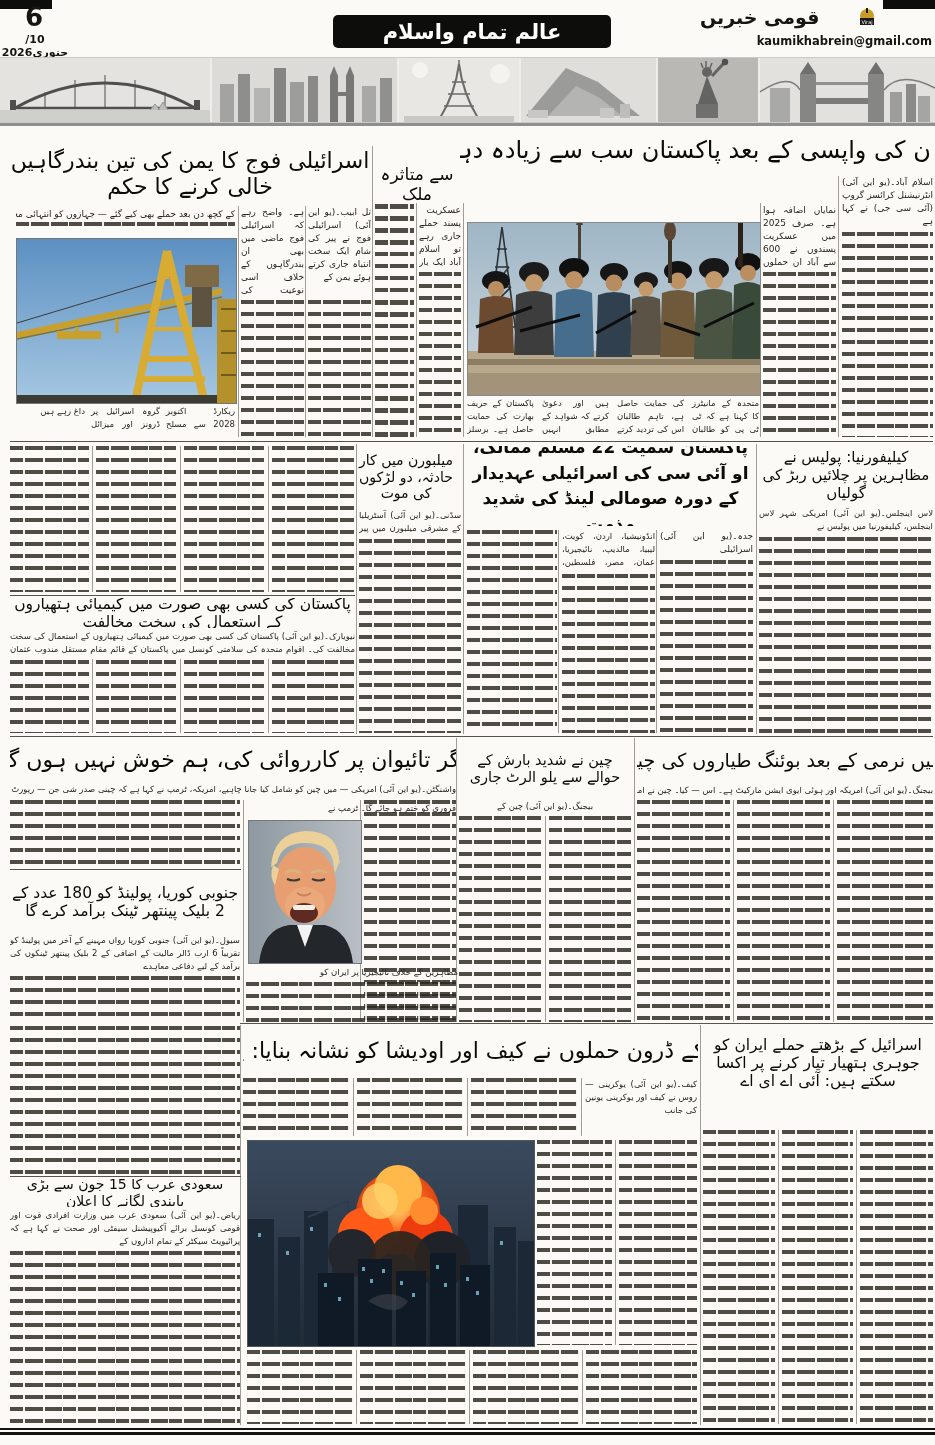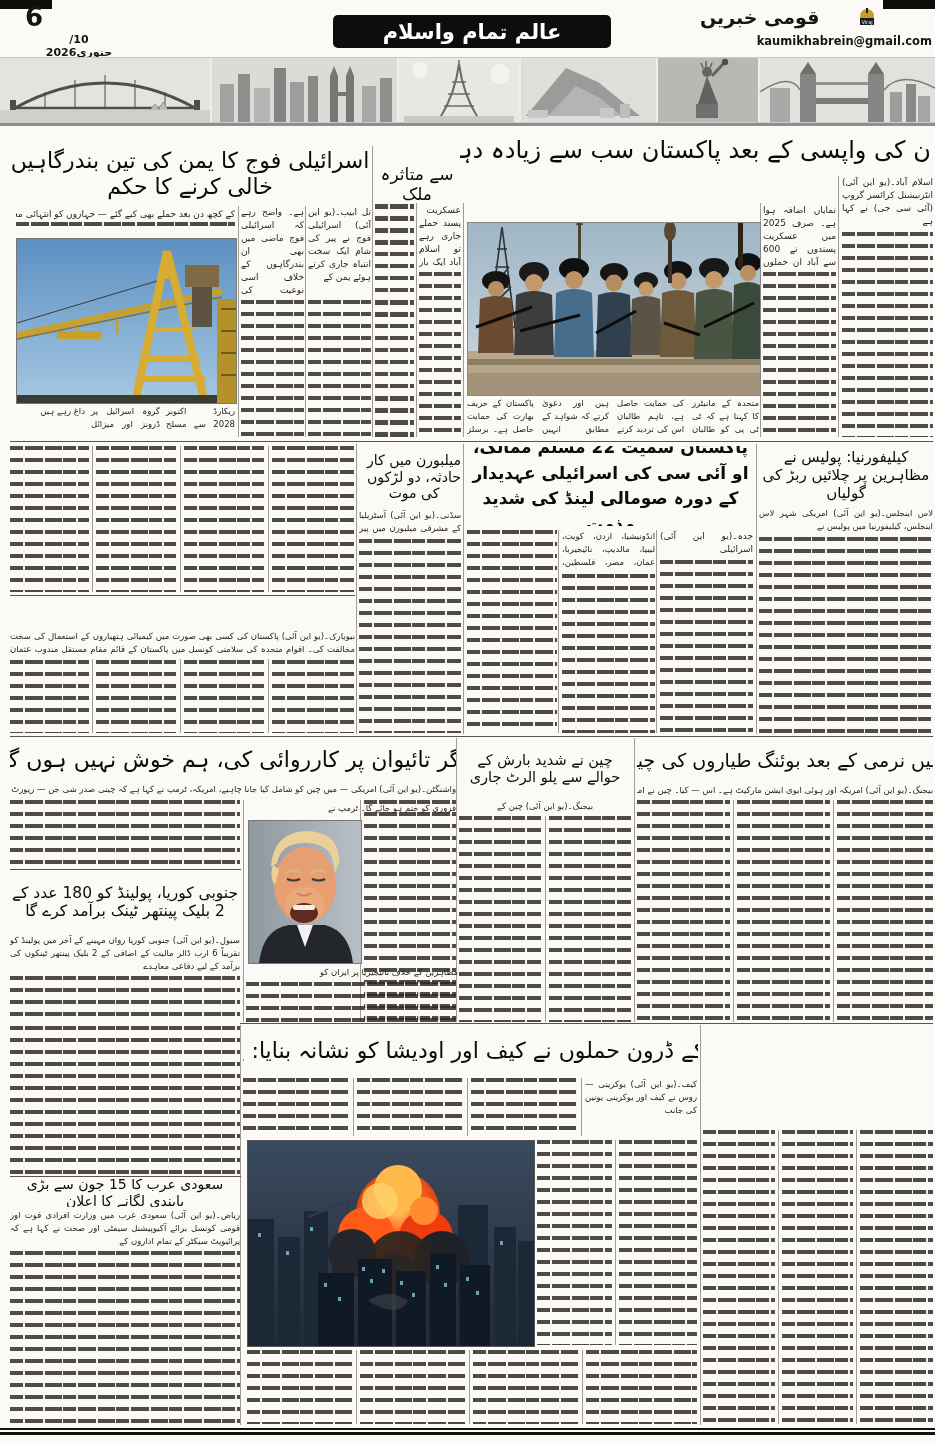--- a/index.html
+++ b/index.html
@@ -28,21 +28,21 @@
 </style>
 </head>
 <body>
 
 <div class="page">
 
   <div class="abs blackbar" style="left:0;top:0;width:52px;height:9px;"></div>
   <div class="abs blackbar" style="left:883px;top:0;width:52px;height:9px;"></div>
 
   <div class="abs" style="left:6px;top:2px;width:56px;font-size:26px;font-weight:bold;text-align:center;">6</div>
-  <div class="abs urdu" style="left:0;top:33px;width:70px;font-size:11px;font-weight:bold;text-align:center;margin-left:44px;">10/جنوری2026</div>
+  <div class="abs urdu" style="left:0;top:33px;width:70px;font-size:11px;font-weight:bold;text-align:center;">10/جنوری2026</div>
 
   <div class="abs masthead" style="left:333px;top:15px;width:278px;height:33px;font-size:21px;">عالم تمام واسلام</div>
 
   <div class="abs" style="left:856px;top:7px;width:22px;height:20px;">
     <svg width="22" height="20" viewBox="0 0 22 20">
       <circle cx="11" cy="9" r="7" fill="#c99b2a"></circle>
       <rect x="4" y="11" width="14" height="7" fill="#1a1a1a"></rect>
       <rect x="10" y="1" width="2" height="5" fill="#1a1a1a"></rect>
       <text x="11" y="17" font-size="5" fill="#ffffff" text-anchor="middle">Viraj</text>
     </svg>
@@ -267,30 +267,31 @@
 
   <div class="abs vr" style="left:92px;top:446px;height:146px;"></div>
   <div class="abs vr" style="left:180px;top:446px;height:146px;"></div>
   <div class="abs vr" style="left:268px;top:446px;height:146px;"></div>
   <div class="abs fill" style="left:10px;top:446px;width:79px;height:146px;"></div>
   <div class="abs fill" style="left:96px;top:446px;width:80px;height:146px;"></div>
   <div class="abs fill" style="left:184px;top:446px;width:80px;height:146px;"></div>
   <div class="abs fill" style="left:272px;top:446px;width:82px;height:146px;"></div>
 
   <div class="abs hr" style="left:10px;top:595px;width:345px;"></div>
+  <div class="abs hl" style="left:10px;top:598px;width:345px;height:30px;font-size:15.5px;">پاکستان کی کسی بھی صورت میں کیمیائی ہتھیاروں کے استعمال کی سخت مخالفت</div>
   <div class="abs bodytxt" style="left:10px;top:630px;width:345px;height:27px;font-size:8.5px;">نیویارک۔(یو این آئی) پاکستان کی کسی بھی صورت میں کیمیائی ہتھیاروں کے استعمال کی سخت مخالفت کی۔ اقوام متحدہ کی سلامتی کونسل میں پاکستان کے قائم مقام مستقل مندوب عثمان جدون نے اپنے خطاب میں کہا کیمیائی ہتھیاروں کا کنونشن عالمی</div>
   <div class="abs vr" style="left:92px;top:659px;height:74px;"></div>
   <div class="abs vr" style="left:180px;top:659px;height:74px;"></div>
   <div class="abs vr" style="left:268px;top:659px;height:74px;"></div>
   <div class="abs fill" style="left:10px;top:660px;width:79px;height:73px;"></div>
   <div class="abs fill" style="left:96px;top:660px;width:80px;height:73px;"></div>
   <div class="abs fill" style="left:184px;top:660px;width:80px;height:73px;"></div>
   <div class="abs fill" style="left:272px;top:660px;width:82px;height:73px;"></div>
 
-  <div class="abs hl" style="left:363px;top:447px;width:102px;height:60px;font-size:14px;flex-wrap:wrap;">میلبورن میں کار حادثہ، دو لڑکوں کی موت</div>
+  <div class="abs hl" style="left:355px;top:447px;width:102px;height:60px;font-size:14px;flex-wrap:wrap;">میلبورن میں کار حادثہ، دو لڑکوں کی موت</div>
   <div class="abs bodytxt" style="left:359px;top:509px;width:102px;height:28px;font-size:8.5px;">سڈنی۔(یو این آئی) آسٹریلیا کے مشرقی میلبورن میں پیر کی دیر رات</div>
   <div class="abs fill" style="left:359px;top:539px;width:102px;height:194px;"></div>
 
   <div class="abs hl hl9" style="left:467px;top:446px;width:287px;height:80px;font-size:17px;line-height:1.5;">پاکستان سمیت 22 مسلم ممالک، او آئی سی کی اسرائیلی عہدیدار کے دورہ صومالی لینڈ کی شدید مذمت</div>
   <div class="abs vr" style="left:558px;top:530px;height:203px;"></div>
   <div class="abs vr" style="left:656px;top:530px;height:203px;"></div>
   <div class="abs bodytxt" style="left:660px;top:530px;width:93px;height:28px;">جدہ۔(یو این آئی) اسرائیلی</div>
   <div class="abs fill" style="left:660px;top:560px;width:93px;height:173px;"></div>
   <div class="abs bodytxt" style="left:562px;top:530px;width:93px;height:42px;font-size:8.5px;">انڈونیشیا، اردن، کویت، لیبیا، مالدیپ، نائیجیریا، عمان، مصر، فلسطین، قطر، سوڈان</div>
   <div class="abs fill" style="left:562px;top:574px;width:93px;height:159px;"></div>
@@ -447,20 +448,21 @@
   <div class="abs fill" style="left:619px;top:1140px;width:78px;height:205px;"></div>
 
   <div class="abs vr" style="left:356px;top:1350px;height:74px;"></div>
   <div class="abs vr" style="left:469px;top:1350px;height:74px;"></div>
   <div class="abs vr" style="left:582px;top:1350px;height:74px;"></div>
   <div class="abs fill" style="left:247px;top:1350px;width:106px;height:74px;"></div>
   <div class="abs fill" style="left:360px;top:1350px;width:106px;height:74px;"></div>
   <div class="abs fill" style="left:473px;top:1350px;width:106px;height:74px;"></div>
   <div class="abs fill" style="left:586px;top:1350px;width:111px;height:74px;"></div>
 
+  <div class="abs hl" style="left:703px;top:1027px;width:230px;height:72px;font-size:15.5px;flex-wrap:wrap;">اسرائیل کے بڑھتے حملے ایران کو جوہری ہتھیار تیار کرنے پر اکسا سکتے ہیں: آئی اے ای اے</div>
   <div class="abs vr" style="left:778px;top:1130px;height:294px;"></div>
   <div class="abs vr" style="left:856px;top:1130px;height:294px;"></div>
   <div class="abs fill" style="left:703px;top:1130px;width:72px;height:294px;"></div>
   <div class="abs fill" style="left:782px;top:1130px;width:71px;height:294px;"></div>
   <div class="abs fill" style="left:860px;top:1130px;width:73px;height:294px;"></div>
 
   <div class="abs doubleline" style="left:0;top:1428px;width:935px;"></div>
 
 </div>
 

